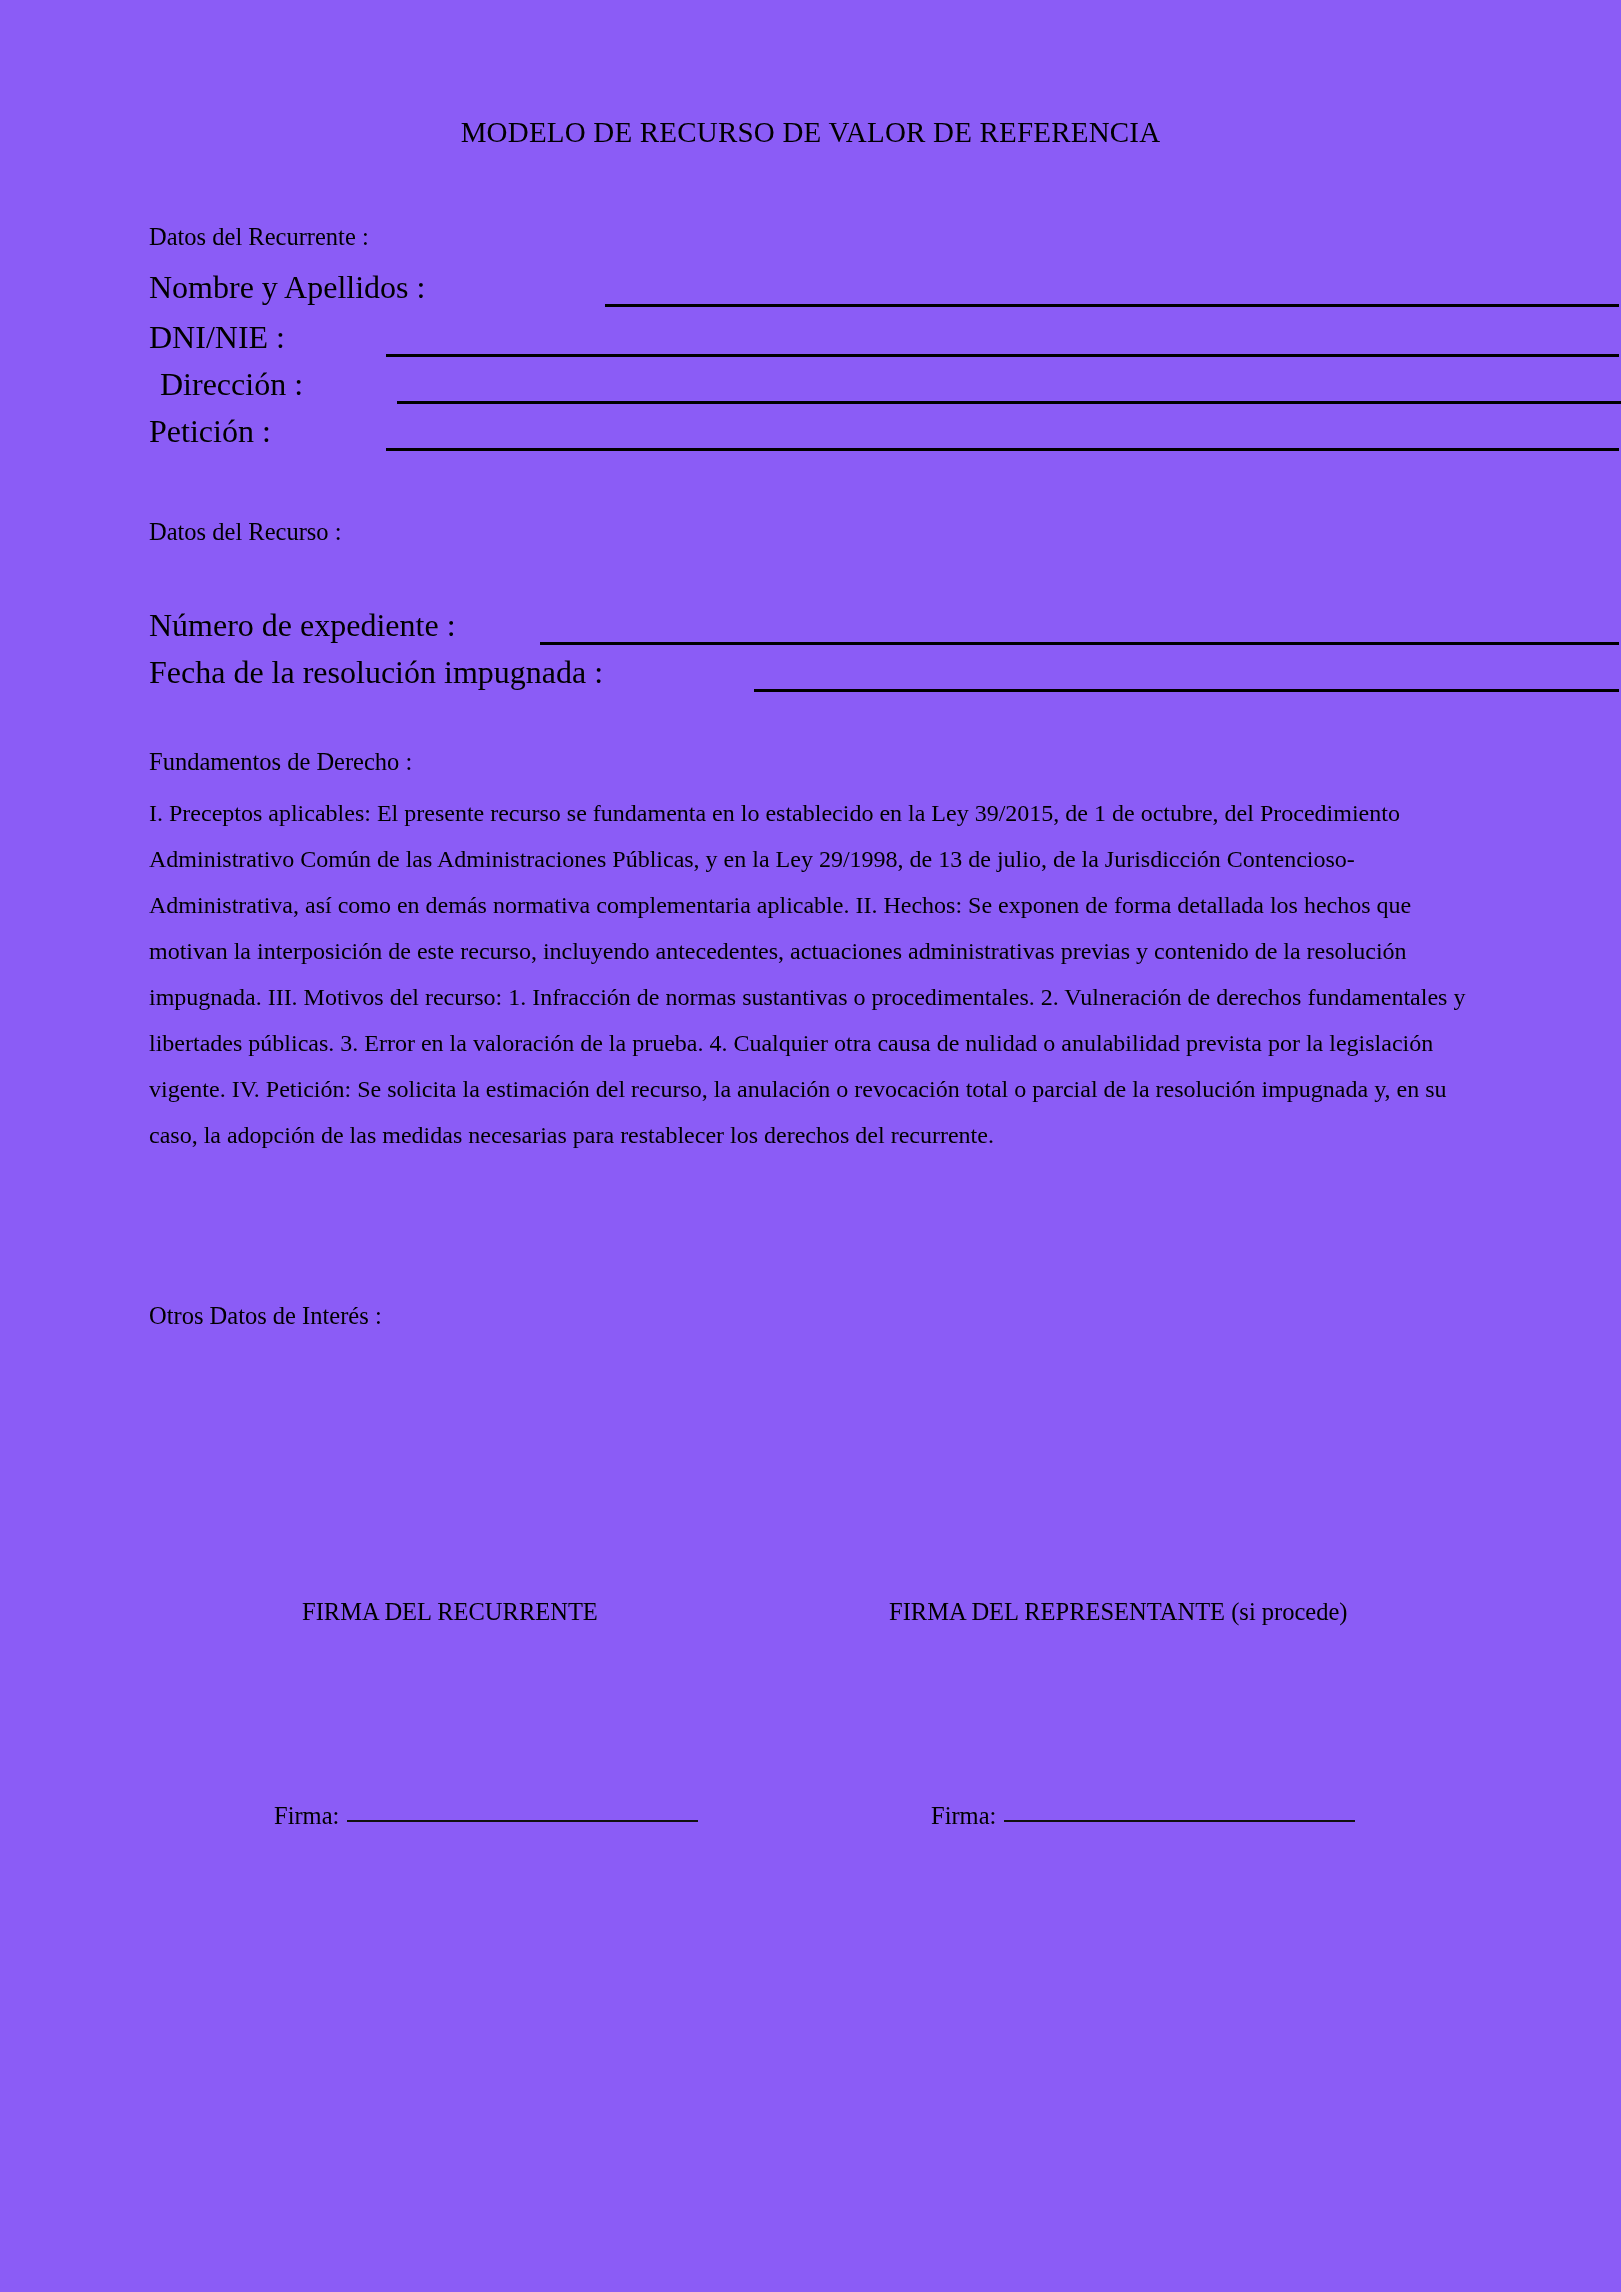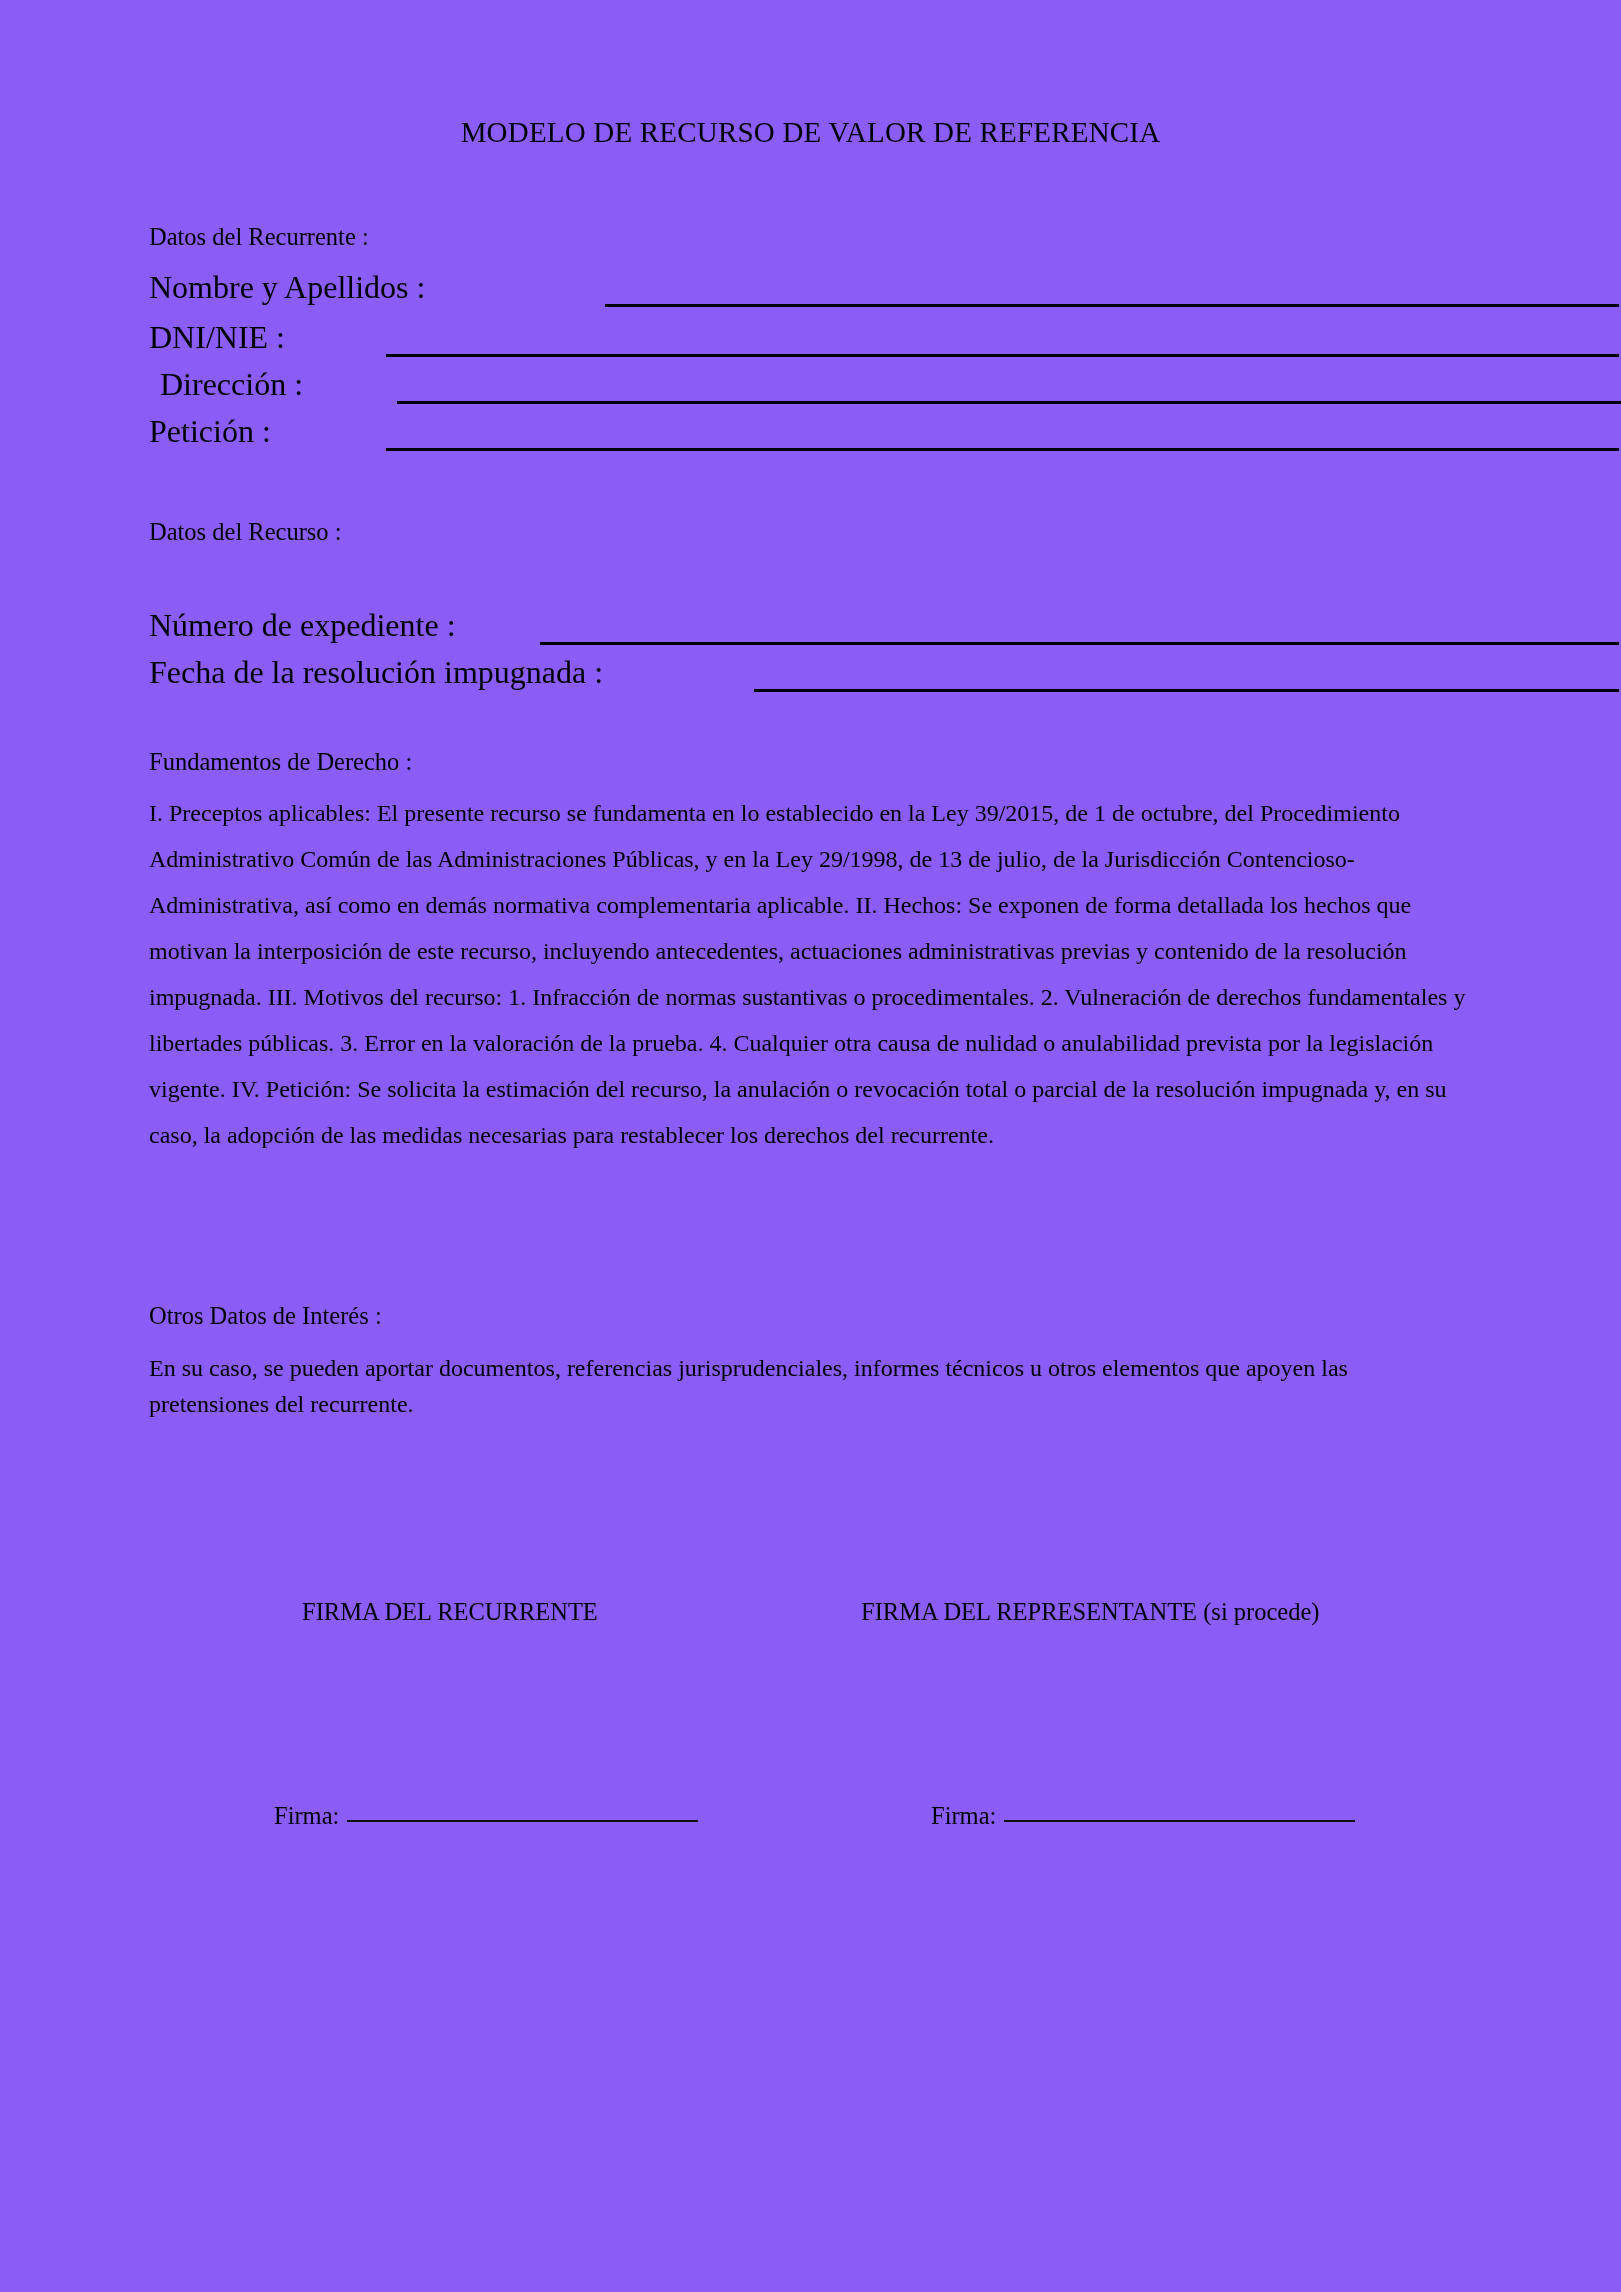--- a/index.html
+++ b/index.html
@@ -135,25 +135,24 @@
     <span class="field-label">Fecha de la resolución impugnada :</span>
     <span class="field-rule" style="left:605px; width:865px; top:33px;"></span>
   </div>
 
   <div class="section-head" style="top:745px;">Fundamentos de Derecho :</div>
 
   <div class="body-para" style="top:790px;">I. Preceptos aplicables: El presente recurso se fundamenta en lo establecido en la Ley 39/2015, de 1 de octubre, del Procedimiento Administrativo Común de las Administraciones Públicas, y en la Ley 29/1998, de 13 de julio, de la Jurisdicción Contencioso-Administrativa, así como en demás normativa complementaria aplicable. II. Hechos: Se exponen de forma detallada los hechos que motivan la interposición de este recurso, incluyendo antecedentes, actuaciones administrativas previas y contenido de la resolución impugnada. III. Motivos del recurso: 1. Infracción de normas sustantivas o procedimentales. 2. Vulneración de derechos fundamentales y libertades públicas. 3. Error en la valoración de la prueba. 4. Cualquier otra causa de nulidad o anulabilidad prevista por la legislación vigente. IV. Petición: Se solicita la estimación del recurso, la anulación o revocación total o parcial de la resolución impugnada y, en su caso, la adopción de las medidas necesarias para restablecer los derechos del recurrente.</div>
 
   <div class="section-head" style="top:1299px;">Otros Datos de Interés :</div>
 
-  <div class="body-para-tight" style="top:1350px;">En su caso, se pueden aportar documentos, referencias jurisprudenciales, informes técnicos u otros elementos que apoyen las pretensiones del recurrente.</div>
 
   <div class="sig-heading" style="top:1598px; left:302px;">FIRMA DEL RECURRENTE</div>
 
-  <div class="sig-heading" style="top:1598px; left:861px;">FIRMA DEL REPRESENTANTE (si procede)</div>
+  <div class="sig-heading" style="top:1598px; left:889px;">FIRMA DEL REPRESENTANTE (si procede)</div>
 
   <div class="sig-firma" style="top:1802px; left:274px;">
     <span>Firma:</span><span class="rule" style="width:351px;"></span>
   </div>
 
   <div class="sig-firma" style="top:1802px; left:931px;">
     <span>Firma:</span><span class="rule" style="width:351px;"></span>
   </div>
 
 </div>

